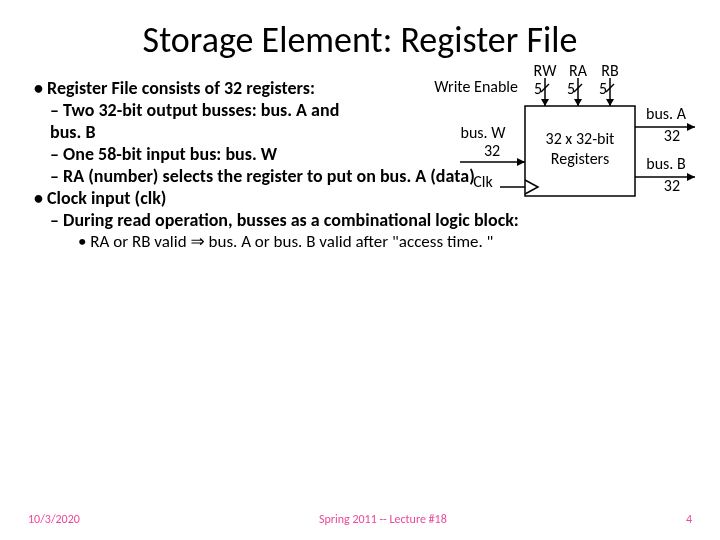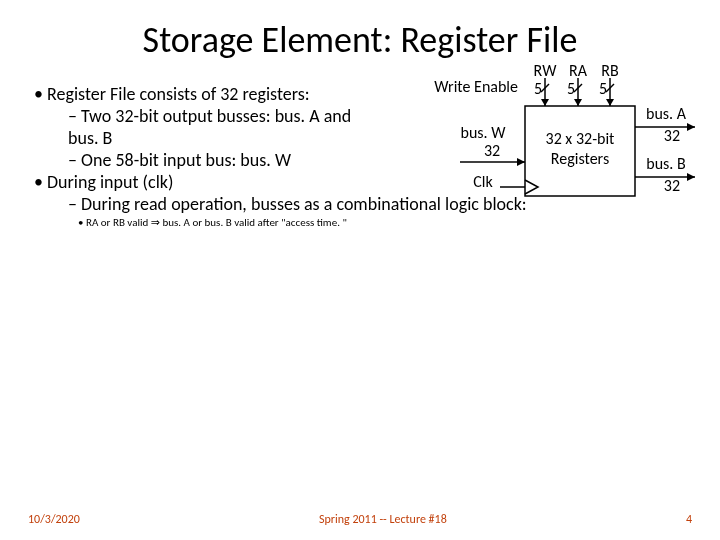--- a/index.html
+++ b/index.html
@@ -1,49 +1,50 @@
 <!DOCTYPE html>
 <html><head>
 <meta charset="utf-8">
 <style>
   * { box-sizing: border-box; margin: 0; padding: 0; }
   html, body { width: 720px; height: 540px; background: #fff; font-family: Calibri, Arial, sans-serif; color: #000; }
   .slide { position: relative; width: 720px; height: 540px; padding: 18px 34px 0 34px; }
-  .title { font-size: 36px; font-weight: 400; text-align: center; margin-bottom: 22px; letter-spacing: 0; }
+  .title { font-size: 36px; font-weight: 400; text-align: center; margin-bottom: 16px; letter-spacing: 0; }
   .body { font-size: 18px; line-height: 1.22; }
   .body ul { list-style: none; }
-  .b1 { margin-left: 0; }
+  .b1 { margin-left: 0; font-weight: bold; }
   .b1 > li::before { content: "• "; }
-  .b2 { margin-left: 34px; }
+  .b2 { margin-left: 16px; font-weight: bold; }
   .b2 > li::before { content: "– "; }
-  .b3 { margin-left: 44px; font-size: 11px; }
+  .b3 { margin-left: 44px; font-size: 17px; }
   .b3 > li::before { content: "• "; }
   .b2-narrow { max-width: 310px; }
-  .footer { position: absolute; bottom: 14px; left: 28px; right: 28px; font-size: 12px; color: #c2410c; display: flex; justify-content: space-between; }
+  .footer { position: absolute; bottom: 14px; left: 28px; right: 28px; font-size: 12px; color: #ec4899; display: flex; justify-content: space-between; }
   .diagram { position: absolute; top: 64px; left: 360px; width: 340px; height: 170px; }
   .diagram text { font-family: Calibri, Arial, sans-serif; font-size: 16px; fill: #000; }
 </style>
 </head>
 <body>
 
 <div class="slide">
   <div class="title">Storage Element: Register File</div>
 
   <div class="body">
     <ul class="b1">
       <li>Register File consists of 32 registers:</li>
     </ul>
     <ul class="b2 b2-narrow">
       <li>Two 32-bit output busses: bus. A and bus. B</li>
       <li>One 58-bit input bus: bus. W</li>
     </ul>
     <ul class="b2">
+      <li>RA (number) selects the register to put on bus. A (data)</li>
     </ul>
     <ul class="b1">
-      <li>During input (clk)</li>
+      <li>Clock input (clk)</li>
     </ul>
     <ul class="b2">
       <li>During read operation, busses as a combinational logic block:</li>
     </ul>
     <ul class="b3">
       <li>
         <span>RA or RB valid </span><span>⇒</span><span> bus. A or bus. B valid after "access time. "</span>
       </li>
     </ul>
   </div>

